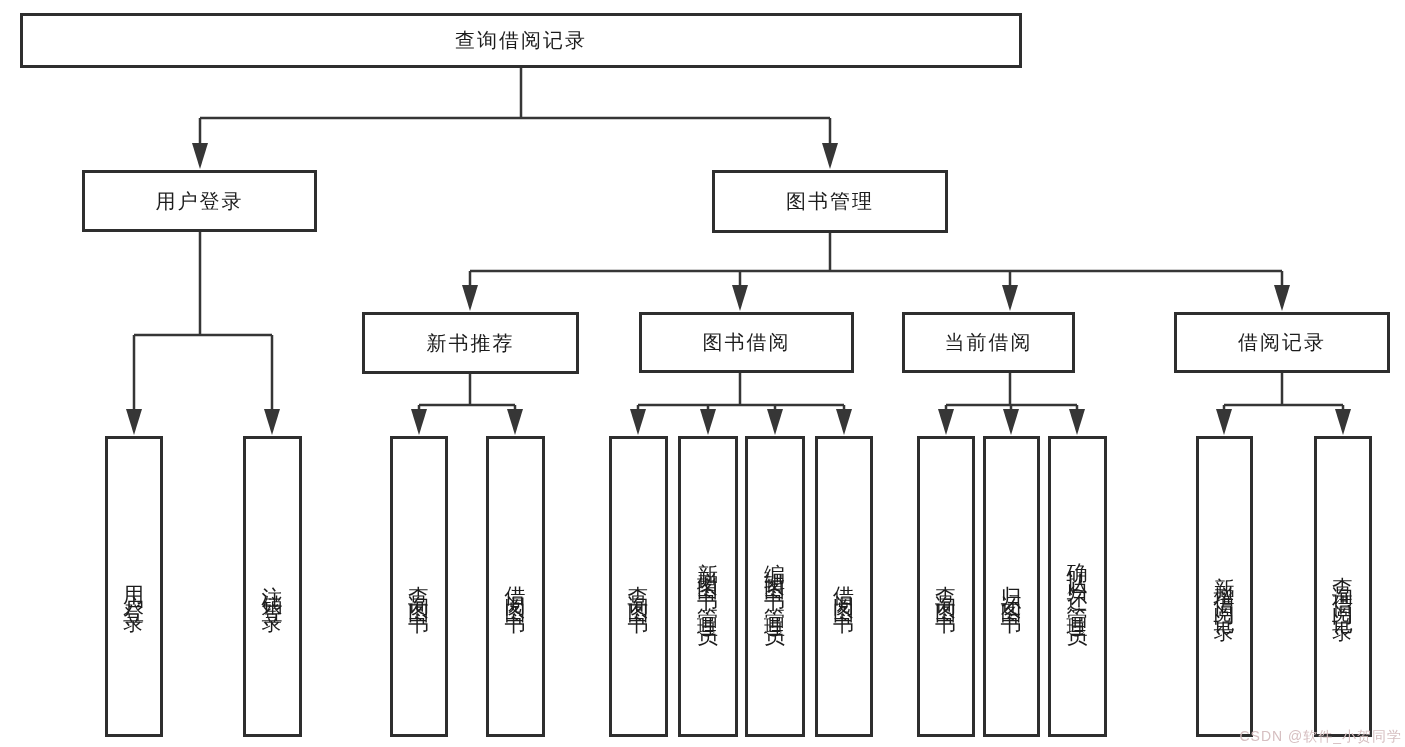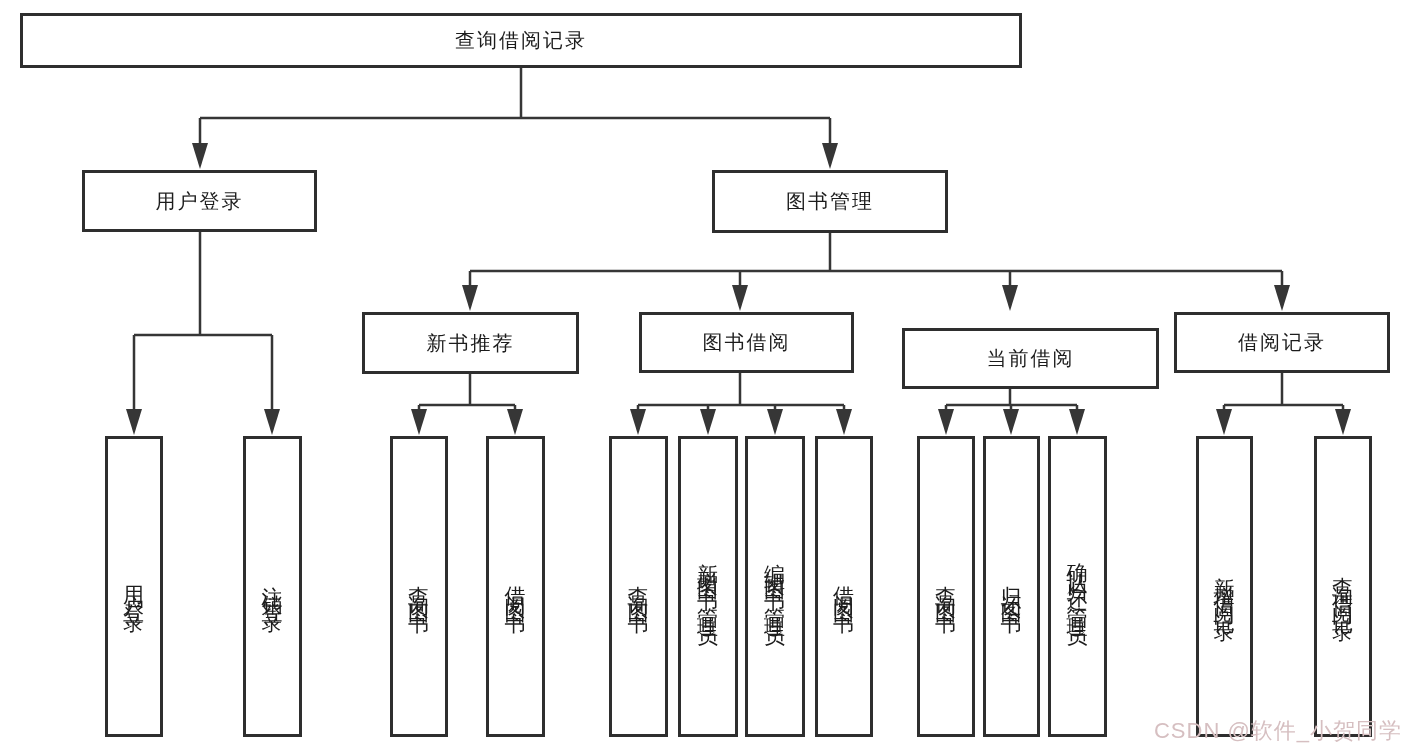--- a/index.html
+++ b/index.html
@@ -48,21 +48,21 @@
     font-size: 21px;
     letter-spacing: 9px;
     color: #1c1c1c;
     line-height: 1;
   }
   .leaf span { display: inline-block; }
   .watermark {
     position: absolute;
     right: 3px;
     bottom: 1px;
-    font-size: 22px;
+    font-size: 14px;
     letter-spacing: 1px;
     color: #d6bfc1;
     white-space: nowrap;
   }
 </style>
 </head>
 <body>
 
 <div class="stage">
 
@@ -116,21 +116,21 @@
   <div class="node" style="left:712px; top:170px; width:236px; height:63px;">
     <span>图书管理</span>
   </div>
 
   <div class="node" style="left:362px; top:312px; width:217px; height:62px;">
     <span>新书推荐</span>
   </div>
   <div class="node" style="left:632px; top:312px; width:215px; height:61px;margin-left:7px;">
     <span>图书借阅</span>
   </div>
-  <div class="node" style="left:902px; top:328px; width:257px; height:61px;">
+  <div class="node" style="left:902px; top:312px; width:173px; height:61px;">
     <span>当前借阅</span>
   </div>
   <div class="node" style="left:1174px; top:312px; width:216px; height:61px;">
     <span>借阅记录</span>
   </div>
 
   <div class="leaf" style="left:105px; width:58px;">
     <span>用户登录</span>
   </div>
   <div class="leaf" style="left:243px; width:59px;">

